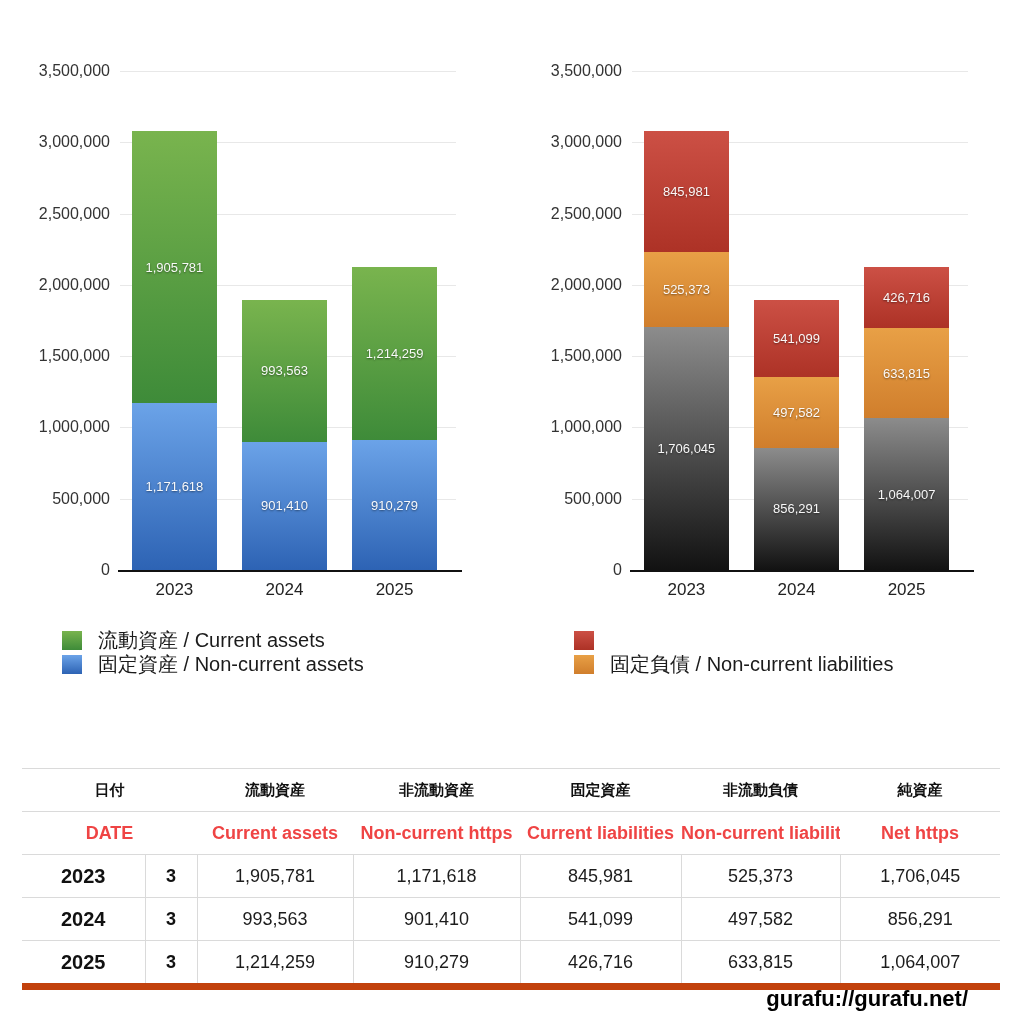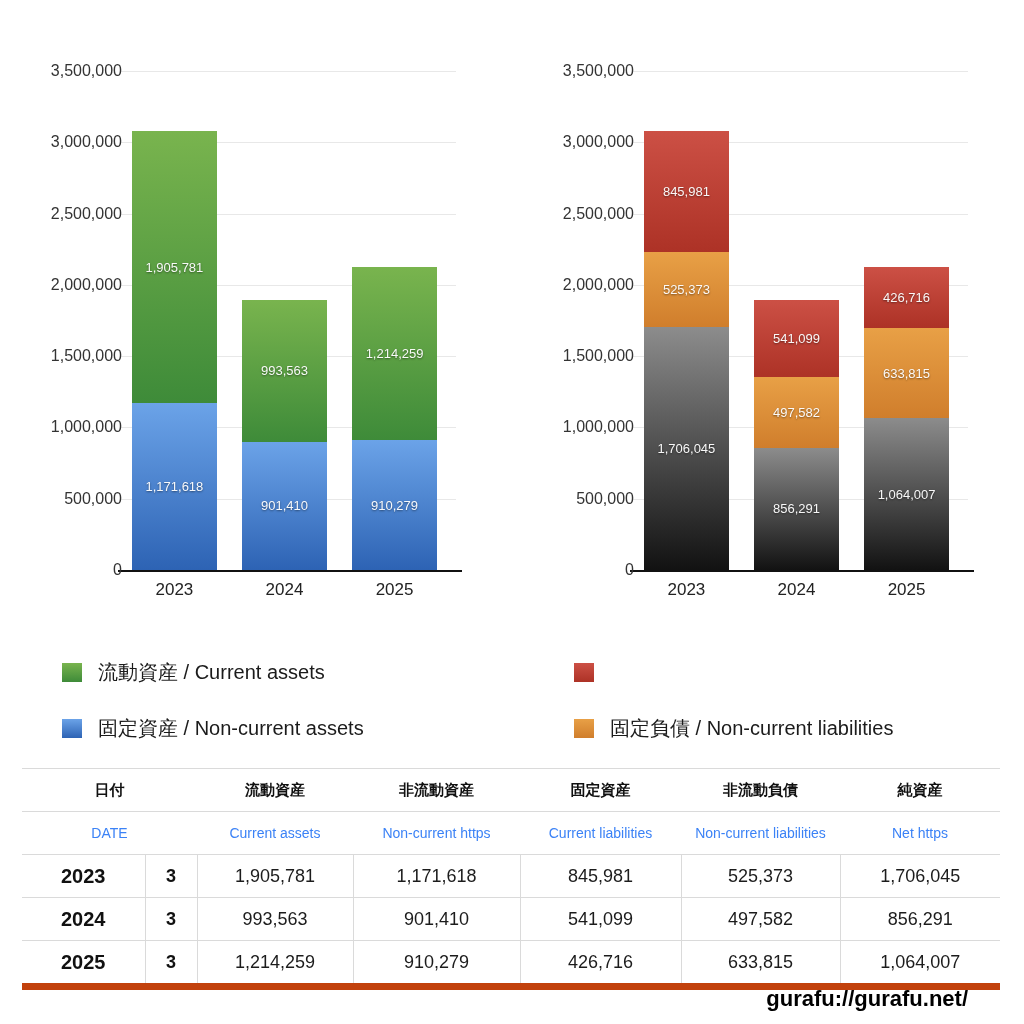--- a/index.html
+++ b/index.html
@@ -27,21 +27,21 @@
   }
   .gridline {
     position: absolute;
     left: 2px;
     width: 336px;
     height: 1px;
     background: #e8e8e8;
   }
   .ytick {
     position: absolute;
-    left: 12px;
+    left: 0;
     width: 110px;
     text-align: right;
     font-size: 16px;
     color: #333;
     line-height: 18px;
   }
   .xtick {
     position: absolute;
     width: 120px;
     text-align: center;
@@ -64,21 +64,20 @@
   }
   .legend {
     position: absolute;
     left: 62px;
     top: 588px;
   }
   .legend-item {
     display: flex;
     align-items: center;
     height: 24px;
-    margin-top: 32px;
   }
   .legend-swatch {
     width: 20px;
     height: 19px;
     margin-right: 16px;
     flex: 0 0 auto;
   }
   .legend-label {
     font-size: 20px;
     color: #1b1b1b;
@@ -101,21 +100,21 @@
     height: 42px;
     padding: 0;
     text-align: center;
     vertical-align: middle;
     overflow: hidden;
     white-space: nowrap;
   }
   thead tr, tbody tr { border-bottom: 1px solid #dadada; }
   tbody td + td { border-left: 1px solid #dadada; }
   th.jp { font-size: 15px; font-weight: bold; color: #111; }
-  th.en { font-size: 14px; font-weight: normal; color: #3b82f6; }
+  th.en { font-size: 18px; font-weight: bold; color: #ef4444; }
   td.year { font-size: 20px; font-weight: bold; color: #111; }
   td.month { font-size: 18px; font-weight: bold; color: #111; }
   td.val { font-size: 18px; font-weight: normal; color: #1c1c1c; }
   .footer-url {
     position: absolute;
     right: 56px;
     top: 986px;
     font-size: 22px;
     font-weight: bold;
     color: #000;

